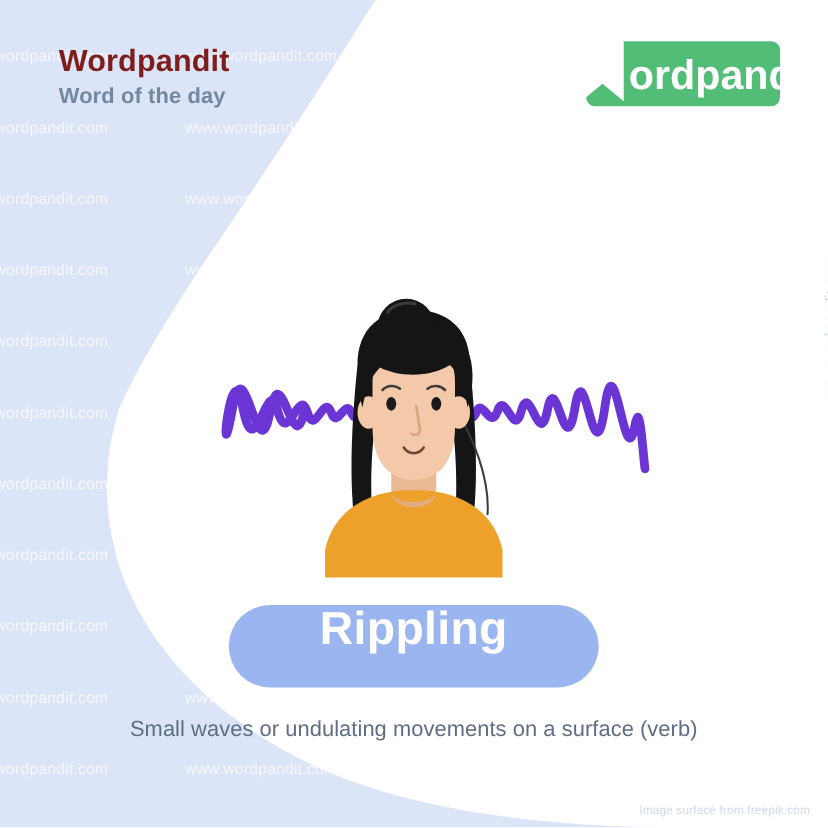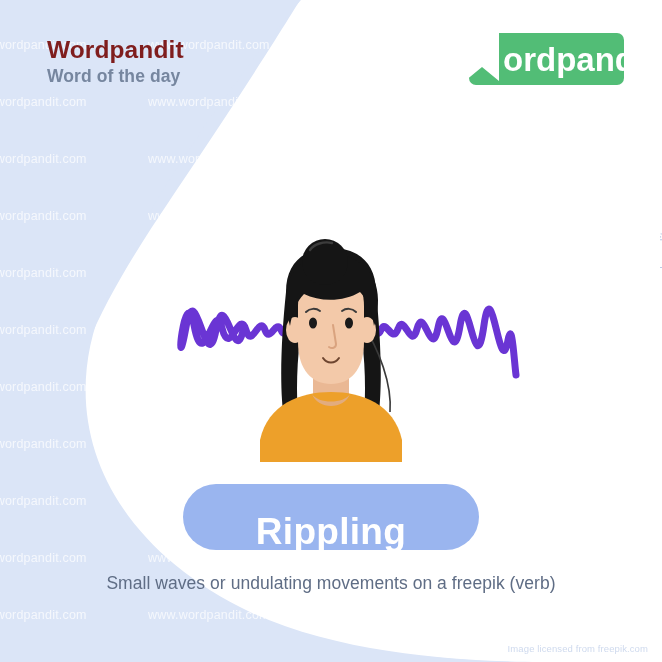--- a/index.html
+++ b/index.html
@@ -95,21 +95,21 @@
   
   .word-banner {
     position: absolute;
     left: 183px;
     top: 484px;
     width: 296px;
     height: 66px;
     background: #9ab5ef;
     border-radius: 33px;
     display: flex;
-    align-items: flex-end;
+    align-items: flex-start;
     justify-content: center;
     z-index: 6;
   }
   .word-banner-text {
     color: #ffffff;
     font-size: 37px;
     font-weight: bold;
     letter-spacing: .3px;
     line-height: 1;
   }
@@ -299,17 +299,17 @@
     <path d="M333,325 L336,344 C336,348 332,349 329,347" fill="none" stroke="#d9a37f" stroke-width="2" stroke-linecap="round" stroke-linejoin="round"></path>
 
     <path d="M323,358 C327,364 335,364 339,358" fill="none" stroke="#6d4530" stroke-width="2" stroke-linecap="round"></path>
 
   </svg>
 
   <div class="word-banner">
     <span class="word-banner-text">Rippling</span>
   </div>
 
-  <div class="definition">Small waves or undulating movements on a freepik (verb)</div>
-
-  <div class="attribution">Image licensed from freepik.com</div>
+  <div class="definition">Small waves or undulating movements on a surface (verb)</div>
+
+  <div class="attribution">Image surface from freepik.com</div>
 
 </div>
 
 </body></html>

